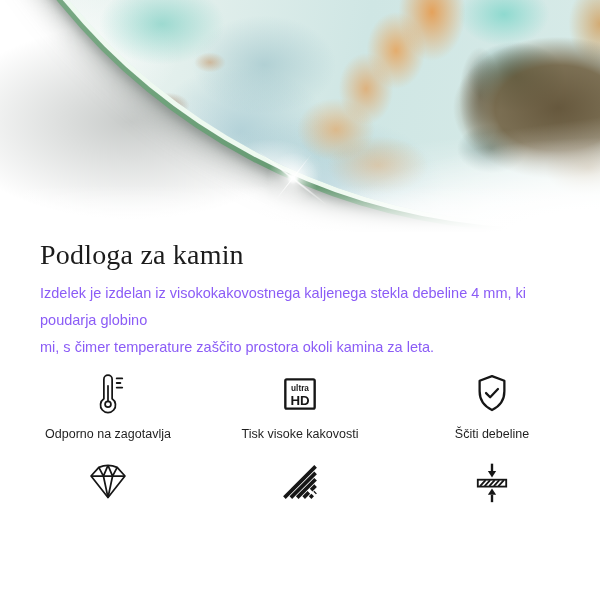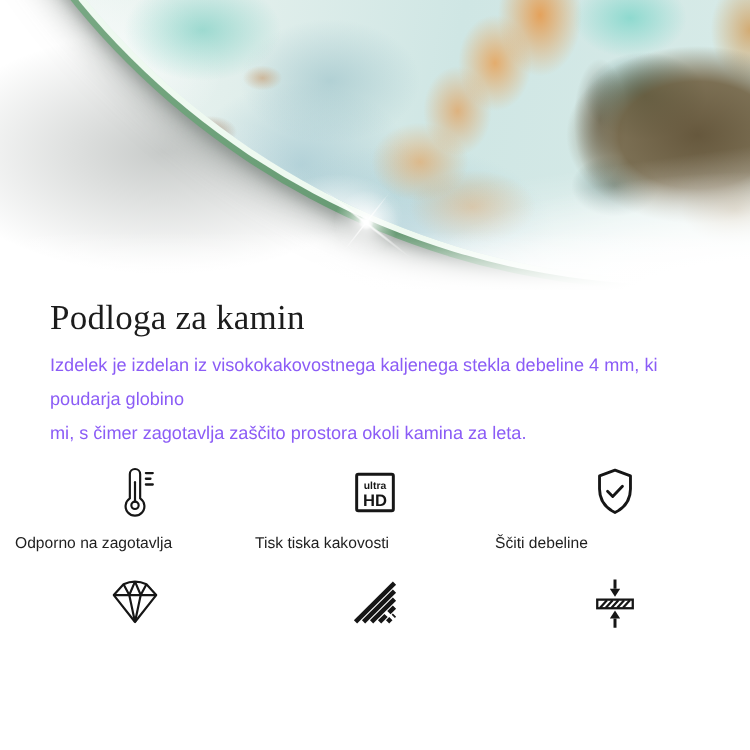--- a/index.html
+++ b/index.html
@@ -65,21 +65,21 @@
   
   .content{padding:0 40px;}
   h1{margin:6px 0 0;font-family:"Liberation Serif",serif;font-weight:400;
      font-size:28px;line-height:34px;color:#1c1c1c;letter-spacing:.2px;}
   h1 span{display:block;}
   .desc{margin:8px 0 0;font-size:14.5px;line-height:27px;color:#8b5cf6;}
   .desc span{display:block;}
 
   
   .features{display:grid;grid-template-columns:repeat(3,1fr);row-gap:16px;padding:0 12px;margin-top:9px;}
-  .feature{text-align:left;}
+  .feature{text-align:center;}
   .ficon{height:48px;display:flex;align-items:center;justify-content:center;}
   .flabel{font-size:12.5px;color:#1f1f1f;margin-top:9px;line-height:15px;}
   .ic{stroke:#161616;fill:none;stroke-width:2;}
 </style>
 </head>
 <body>
 
 <div class="page">
 
   <div class="hero">
@@ -98,21 +98,21 @@
         <div class="core"></div>
     </div>
   </div>
 
   <div class="content">
     <h1>
       <span>Podloga za kamin</span>
     </h1>
     <p class="desc">
       <span>Izdelek je izdelan iz visokokakovostnega kaljenega stekla debeline 4 mm, ki poudarja globino</span>
-      <span>mi, s čimer zagotavlja zaščito prostora okoli kamina za leta.</span>
+      <span>mi, s čimer temperature zaščito prostora okoli kamina za leta.</span>
     </p>
   </div>
 
   <div class="features">
 
     <div class="feature">
       <div class="ficon">
         <svg width="44" height="44" viewBox="0 0 48 48" class="ic" stroke-linecap="round" stroke-linejoin="round">
           <path d="M19.5 8 a4.5 4.5 0 0 1 9 0 V29.2 a8.2 8.2 0 1 1 -9 0 Z" stroke-width="1.9"></path>
           <circle cx="24" cy="35.2" r="3.2" stroke-width="1.9"></circle>
@@ -126,21 +126,21 @@
     </div>
 
     <div class="feature">
       <div class="ficon">
         <svg width="44" height="44" viewBox="0 0 48 48" class="ic">
           <rect x="8" y="8" width="32" height="32" rx="1.5" stroke-width="2.6"></rect>
           <text x="24" y="21" text-anchor="middle" font-size="9" font-weight="600" font-family="Liberation Sans, sans-serif" fill="#161616" stroke="none">ultra</text>
           <text x="24" y="35.5" text-anchor="middle" font-size="14.5" font-weight="800" font-family="Liberation Sans, sans-serif" fill="#161616" stroke="none">HD</text>
         </svg>
       </div>
-      <div class="flabel">Tisk tiska kakovosti</div>
+      <div class="flabel">Tisk visoke kakovosti</div>
     </div>
 
     <div class="feature">
       <div class="ficon">
         <svg width="44" height="44" viewBox="0 0 48 48" class="ic" stroke-linecap="round" stroke-linejoin="round">
           <path d="M24 4.5 L37.5 9.5 V21 C37.5 30.5 32 37.6 24 41.5 C16 37.6 10.5 30.5 10.5 21 V9.5 Z" stroke-width="2.5"></path>
           <path d="M17.5 23 L22 27.5 L30.5 18.5" stroke-width="2.5"></path>
         </svg>
       </div>
       <div class="flabel">Ščiti debeline</div>

